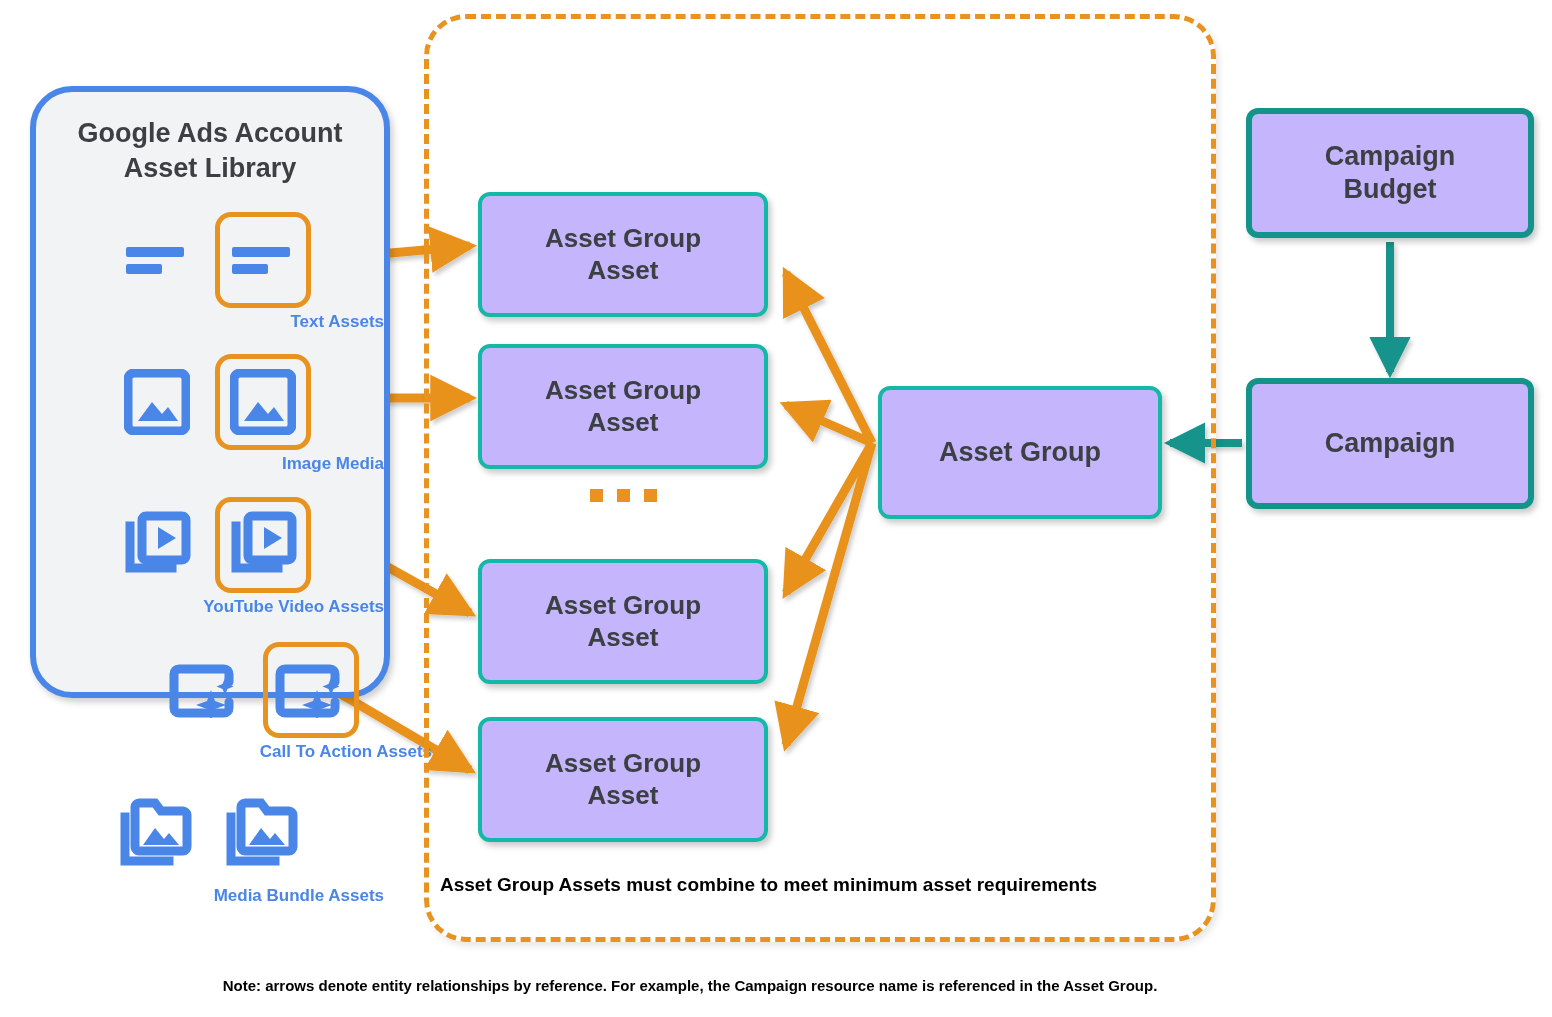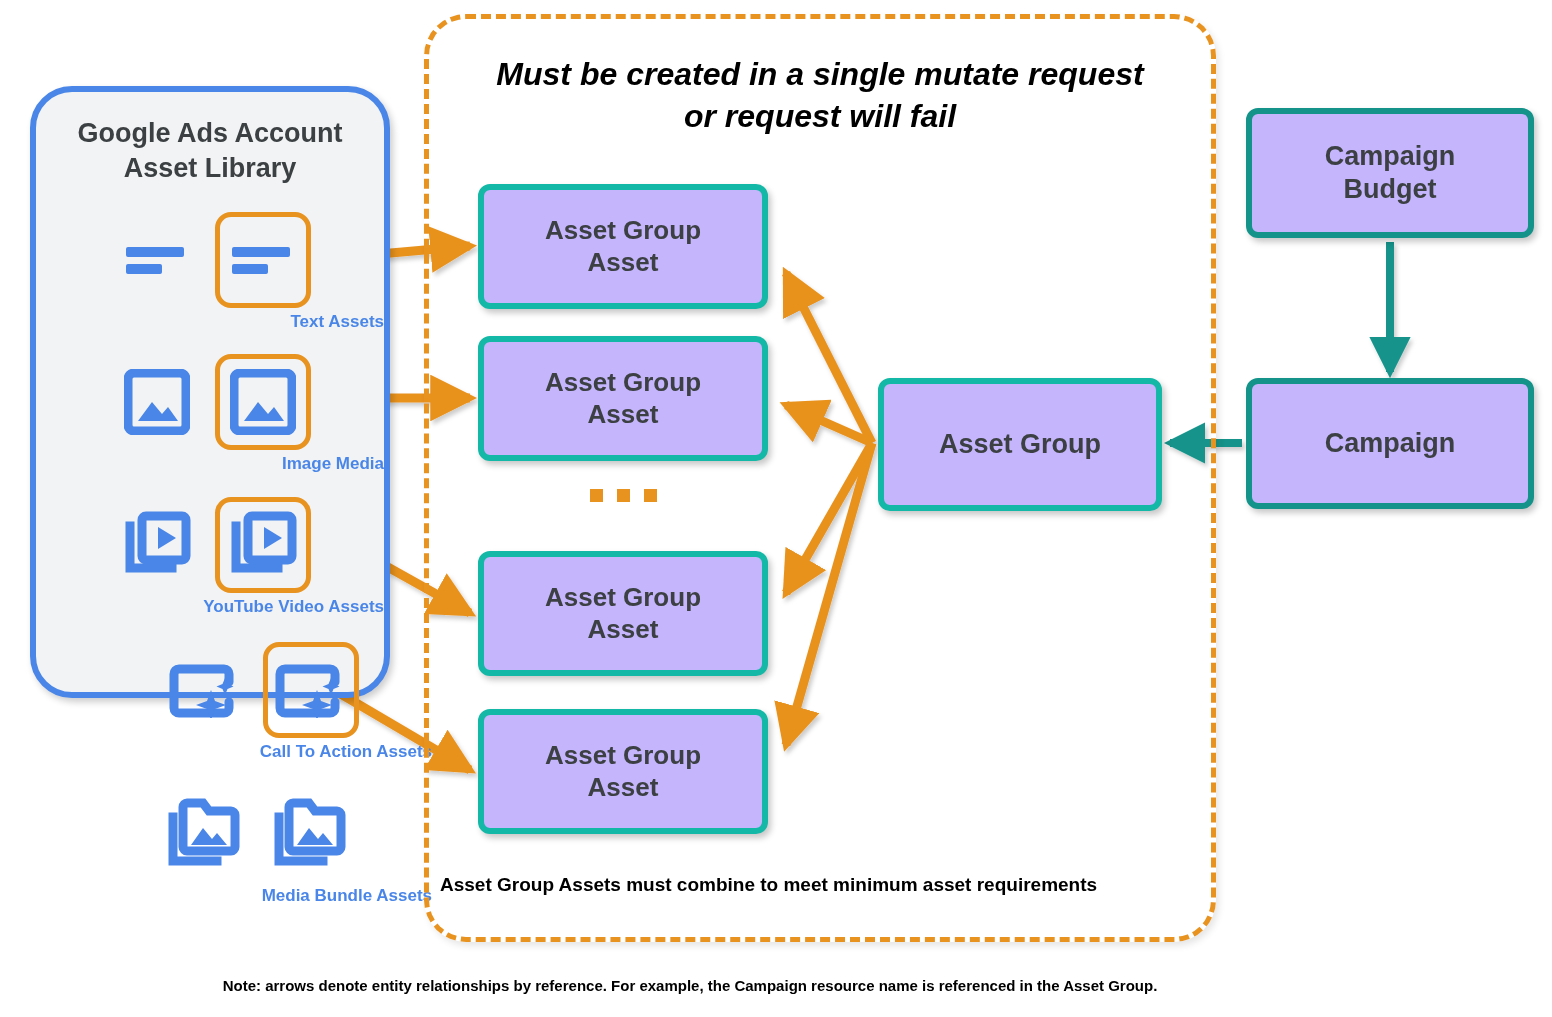--- a/index.html
+++ b/index.html
@@ -26,21 +26,21 @@
     box-sizing: border-box;
     display: flex;
     align-items: center;
     justify-content: center;
     text-align: center;
     color: #3c4043;
     font-weight: bold;
     line-height: 1.22;
     box-shadow: 3px 4px 6px rgba(0,0,0,0.22);
   }
-  .node.orange { border: 6px solid #14b8a6; }
+  .node.orange { border: 4px solid #14b8a6; margin-top: 8px; }
   .node.teal   { border: 6px solid #14938a; }
 
   
   #asset-library {
     position: absolute;
     left: 30px;
     top: 86px;
     width: 360px;
     height: 612px;
     background: #f1f3f4;
@@ -314,21 +314,21 @@
           <svg width="76" height="56" viewBox="0 0 76 56" xmlns="http://www.w3.org/2000/svg">
             <path d="M 62 40 L 62 46 C 62 49 60 51 57 51 L 12 51 C 9 51 7 49 7 46 L 7 12 C 7 9 9 7 12 7 L 57 7 C 60 7 62 9 62 12 L 62 20" fill="none" stroke="#4a86e8" stroke-width="9" stroke-linecap="round"></path>
             <path d="M 44 28 L 48 39 L 59 43 L 48 47 L 44 58 L 40 47 L 29 43 L 40 39 Z" fill="#4a86e8"></path>
             <path d="M 58 16 L 60.5 22 L 66.5 24.5 L 60.5 27 L 58 33 L 55.5 27 L 49.5 24.5 L 55.5 22 Z" fill="#4a86e8"></path>
           </svg>
         </div>
       </div>
       <div class="asset-caption">Call To Action Assets</div>
     </div>
 
-    <div class="asset-row" style="top:694px;margin-left:48px;">
+    <div class="asset-row" style="top:694px;">
       <div class="asset-icons">
         <div class="icon-wrap">
           <svg width="80" height="74" viewBox="0 0 80 74" xmlns="http://www.w3.org/2000/svg">
             <path d="M 8 20 L 8 64 L 52 64" fill="none" stroke="#4a86e8" stroke-width="9" stroke-linecap="square"></path>
             <path d="M 22 6 L 38 6 L 44 14 L 66 14 C 68 14 70 16 70 18 L 70 50 C 70 52 68 54 66 54 L 22 54 C 20 54 18 52 18 50 L 18 10 C 18 8 20 6 22 6 Z" fill="none" stroke="#4a86e8" stroke-width="9"></path>
             <path d="M 26 48 L 38 31 L 47 42 L 52 36 L 62 48 Z" fill="#4a86e8"></path>
           </svg>
         </div>
         <div class="icon-wrap">
           <svg width="80" height="74" viewBox="0 0 80 74" xmlns="http://www.w3.org/2000/svg">
@@ -336,22 +336,20 @@
             <path d="M 22 6 L 38 6 L 44 14 L 66 14 C 68 14 70 16 70 18 L 70 50 C 70 52 68 54 66 54 L 22 54 C 20 54 18 52 18 50 L 18 10 C 18 8 20 6 22 6 Z" fill="none" stroke="#4a86e8" stroke-width="9"></path>
             <path d="M 26 48 L 38 31 L 47 42 L 52 36 L 62 48 Z" fill="#4a86e8"></path>
           </svg>
         </div>
       </div>
       <div class="asset-caption">Media Bundle  Assets</div>
     </div>
   </div>
 
   <div id="mutate-container"></div>
-  <div id="mutate-header">Must be created in a single mutate request
-or request will fail</div>
 
   <div class="node orange aga" id="aga-1">Asset Group
 Asset</div>
   <div class="node orange aga" id="aga-2">Asset Group
 Asset</div>
 
   <div id="ellipsis">
     <span></span>
     <span></span>
     <span></span>

